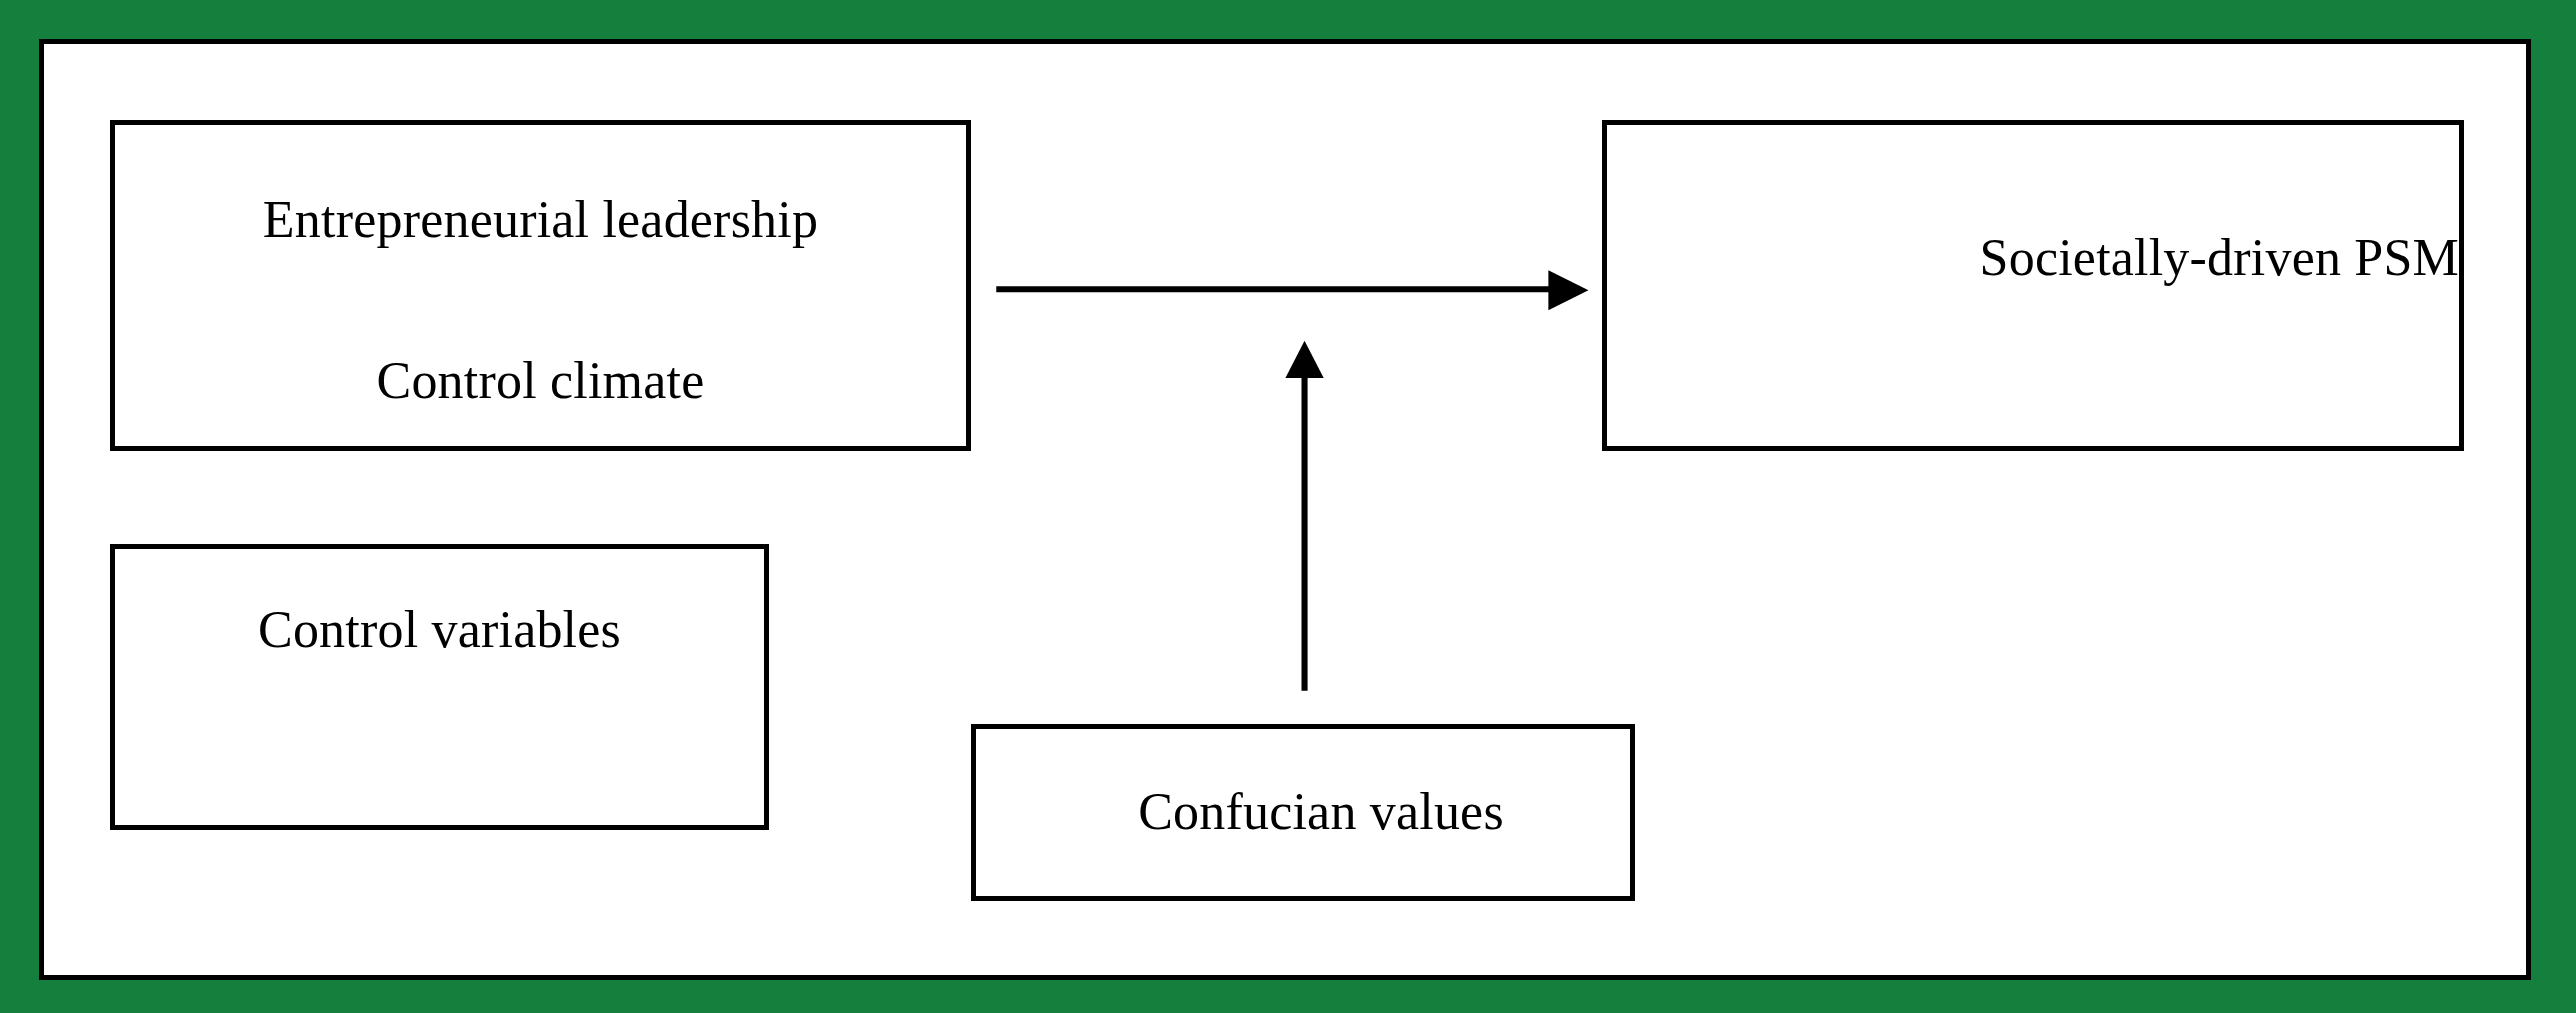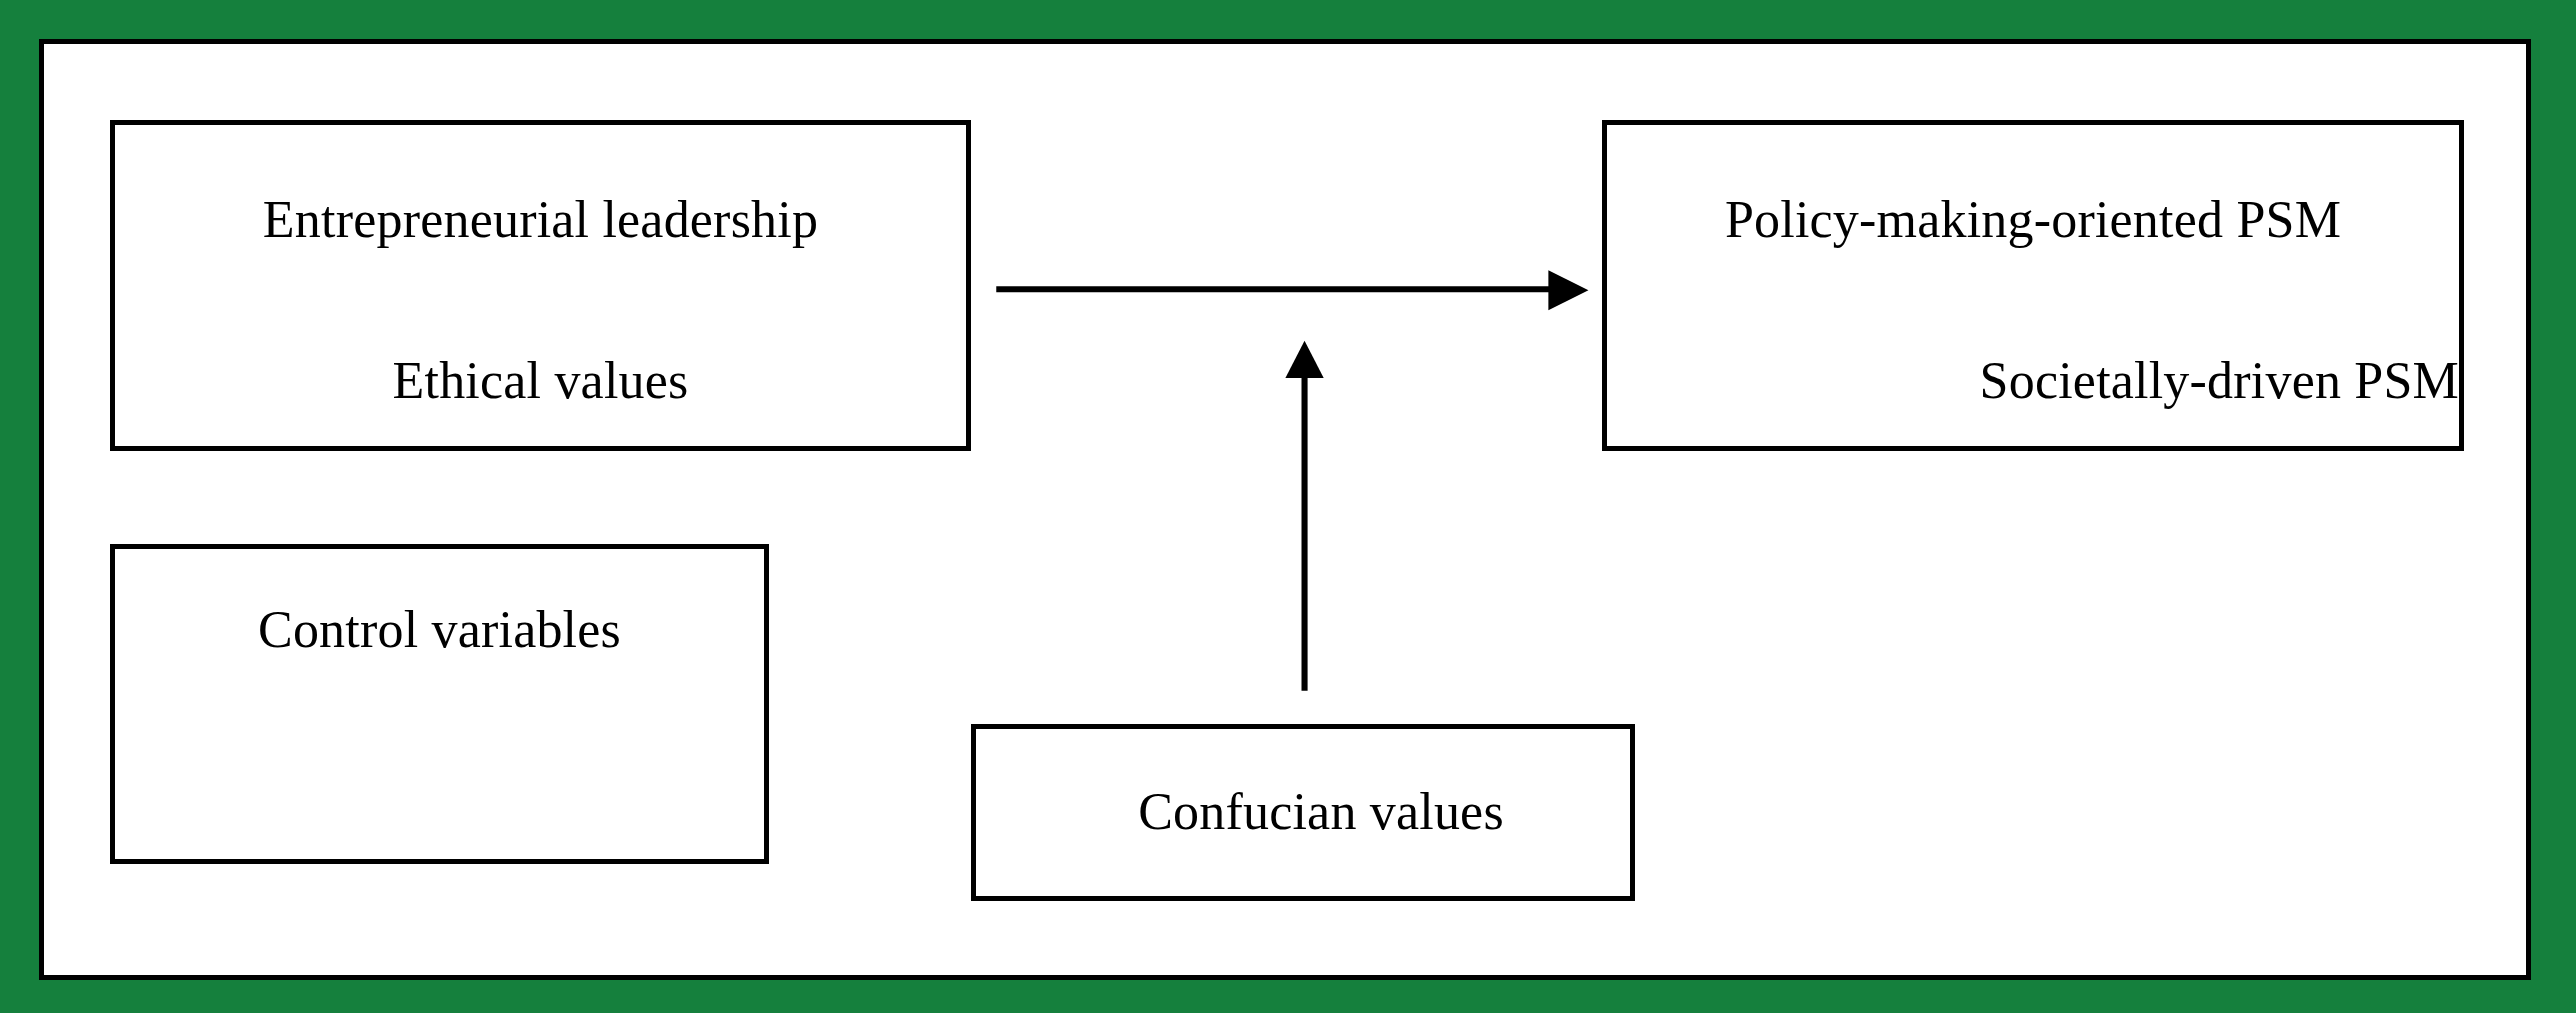--- a/index.html
+++ b/index.html
@@ -72,21 +72,21 @@
     justify-content: flex-start;
   }
   #box-outcomes .node-line.l1 { margin-top: 68px; }
   #box-outcomes .node-line.l2 { margin-top: 106px; text-align: right; }
 
   
   #box-controls {
     left: 110px;
     top: 544px;
     width: 659px;
-    height: 320px;
+    height: 286px;
     justify-content: flex-start;
   }
   #box-controls .node-line.l1 { margin-top: 54px; }
   #box-controls .node-line.l2 { margin-top: 37px; }
   #box-controls .node-line.l3 { margin-top: 37px; }
 
   
   #box-moderator {
     left: 971px;
     top: 724px;
@@ -108,25 +108,24 @@
 </style>
 </head>
 <body>
 
 <div id="diagram-root">
 
   <div class="outer-frame"></div>
 
   <div class="node-box" id="box-antecedents">
     <div class="node-line l1">Entrepreneurial leadership</div>
-    <div class="node-line l2">Ethical values</div>
+    <div class="node-line l2">Control climate</div>
   </div>
 
   <div class="node-box" id="box-outcomes">
-    <div class="node-line l1">Policy-making-oriented PSM</div>
     <div class="node-line l2">Societally-driven PSM</div>
   </div>
 
   <div class="node-box" id="box-controls">
     <div class="node-line l1">Control variables</div>
   </div>
 
   <div class="node-box" id="box-moderator">
     <div class="node-line">Confucian values</div>
   </div>

